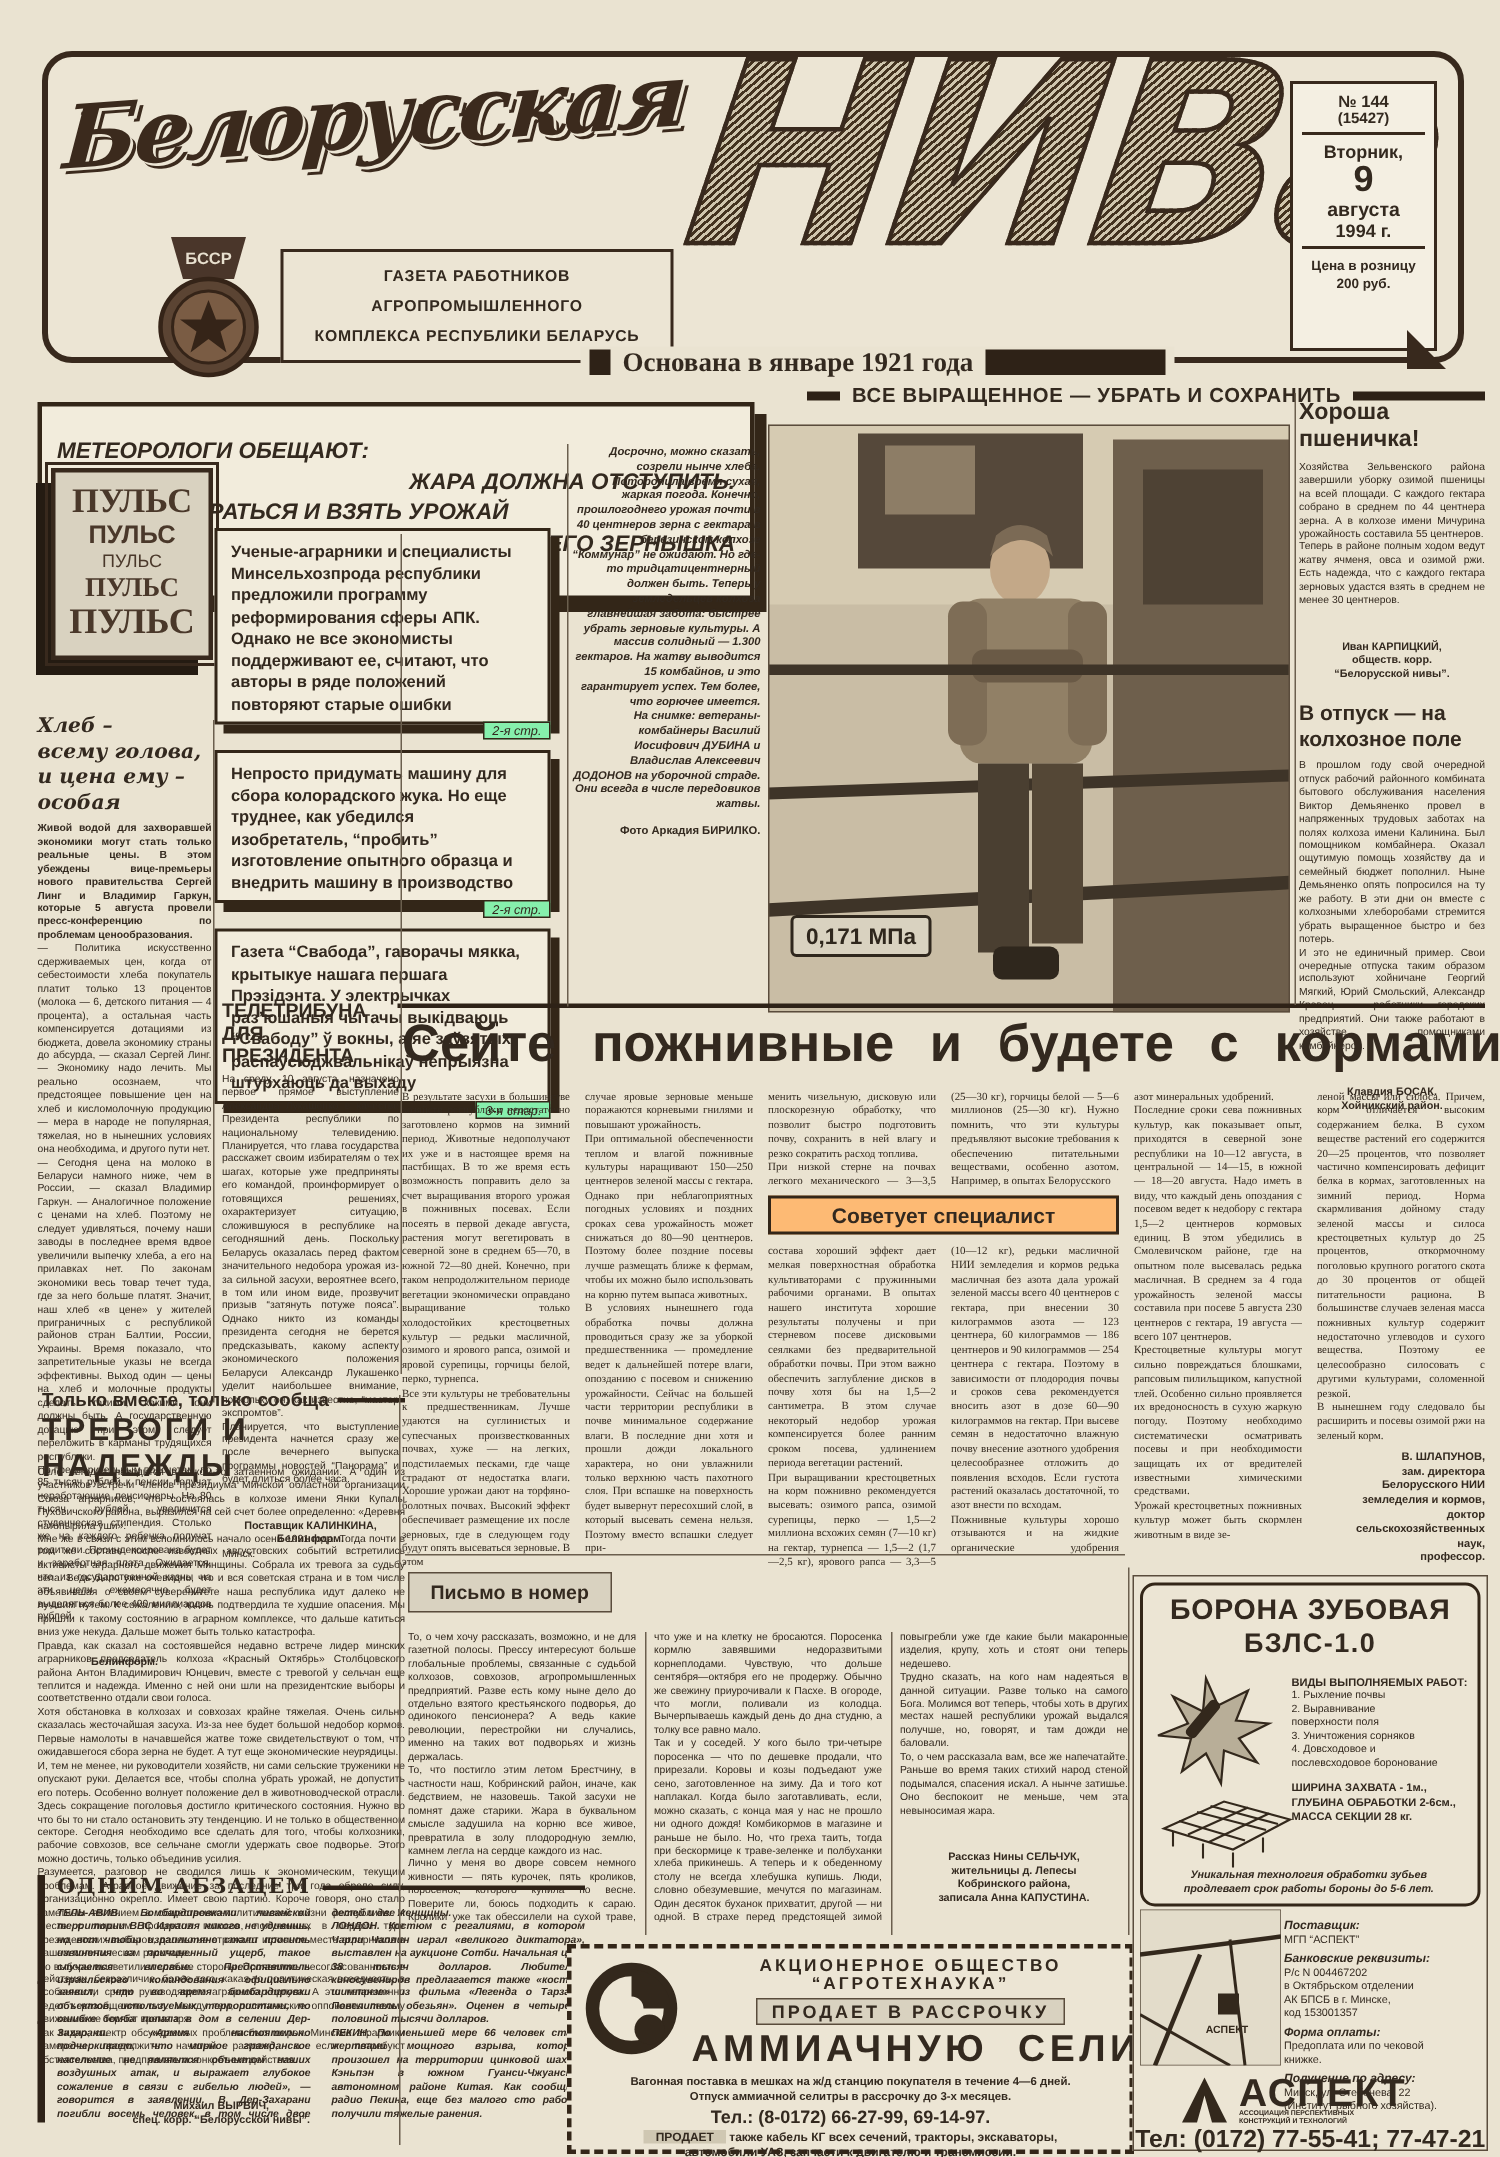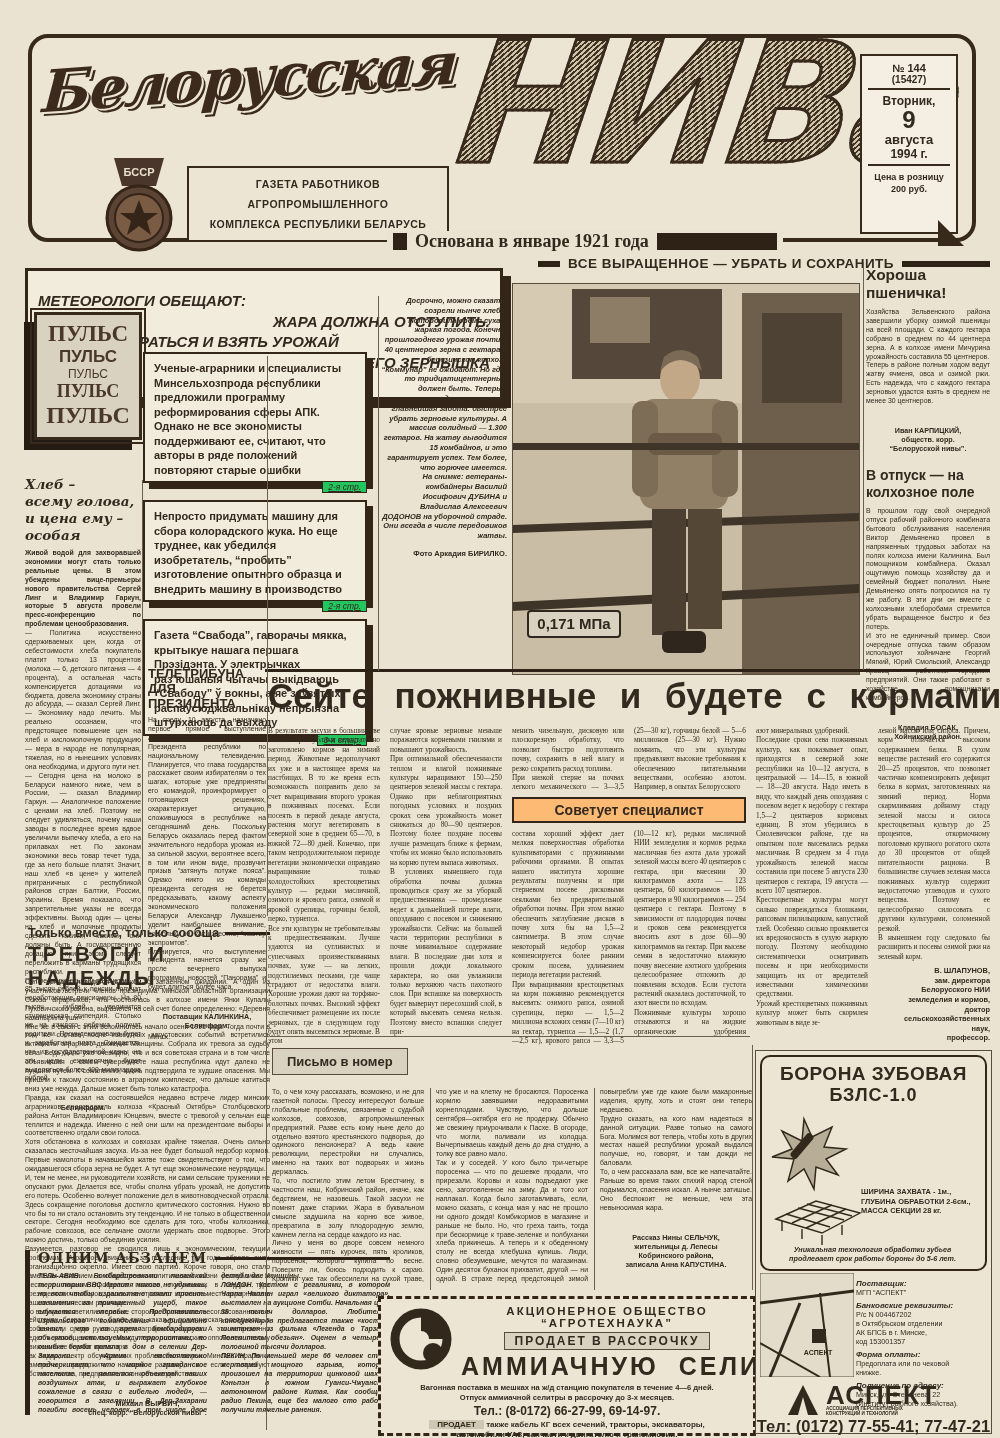--- a/index.html
+++ b/index.html
@@ -50,22 +50,22 @@
   
   #pulse{left:34px;top:312px;width:102px;background:#d9d2c0;border:3px solid #38291d;outline:2px solid #38291d;outline-offset:2px;
     box-shadow:-10px 10px 0 #241b12;text-align:center;padding:6px 0 8px;}
   .pulse-l{color:#4a382a;font-weight:bold;}
   
   .body-sm{font-size:6.9px;line-height:8.9px;}
   .body-ser{font-family:"Liberation Serif",serif;font-size:7.3px;line-height:9.4px;}
   .sign{font-weight:bold;font-size:7.2px;text-align:center;margin-top:20px;line-height:9px;}
   .teaser{background:#f2ecdc;border:2.5px solid #332618;box-shadow:6px 6px 0 #332618;
     font-weight:bold;font-size:11px;line-height:14.5px;padding:7px 9px 4px;position:relative;margin-bottom:17px;}
-  .pagetag{position:absolute;right:-2px;bottom:-12px;background:#22c55e;border:1.5px solid #332618;
-    font:italic 8.5px "Liberation Sans",sans-serif;padding:0 5px;text-decoration:underline;}
+  .pagetag{position:absolute;right:-2px;bottom:-12px;background:#86efac;border:1.5px solid #332618;
+    font:italic 8.5px "Liberation Sans",sans-serif;padding:0 5px;}
   .vrule{width:1px;background:#6b5f4e;}
   .hrule{height:3px;background:#2e2217;}
   
   #bread{left:25px;top:476px;width:116px;}
   #bread .t{font:italic 900 13.5px "DejaVu Serif",serif;line-height:17px;}
   #bread .lead{font-weight:bold;font-size:6.9px;line-height:8.9px;margin-top:5px;}
   
   #teletrib{left:148px;top:666px;width:118px;}
   #teletrib .t{font-weight:bold;font-size:13px;line-height:15px;}
   
@@ -387,20 +387,29 @@
             <path d="M36 99 L82 111"></path>
             <path d="M45 95 L90 107"></path>
           <path d="M30 114 L70 96"></path>
             <path d="M44 119 L84 100"></path>
           <path d="M20 112 L20 122"></path>
             <path d="M40 120 L40 130"></path>
             <path d="M60 126 L60 136"></path>
             <path d="M80 116 L80 126"></path>
         </g>
       </svg>
+      <div id="hw-works">
+        <div class="wt">ВИДЫ ВЫПОЛНЯЕМЫХ РАБОТ:</div>
+        <div class="pre">1. Рыхление почвы
+2. Выравнивание
+поверхности поля
+3. Уничтожения сорняков
+4. Довсходовое и
+послевсходовое боронование</div>
+      </div>
       <div id="hw-specs" class="pre">ШИРИНА ЗАХВАТА - 1м.,
 ГЛУБИНА ОБРАБОТКИ 2-6см.,
 МАССА СЕКЦИИ 28 кг.</div>
       <div id="hw-note" class="pre">Уникальная технология обработки зубьев
 продлевает срок работы бороны до 5-6 лет.</div>
     </div>
     <svg id="hw-map" width="94" height="104" viewBox="0 0 94 104">
       <rect width="94" height="104" fill="#e3dcca" stroke="#5a4c3c"></rect>
       <path d="M0 30 L94 18" stroke="#33281c" stroke-width="3" fill="none"></path>
       <path d="M10 104 L40 30" stroke="#33281c" stroke-width="3" fill="none"></path>

